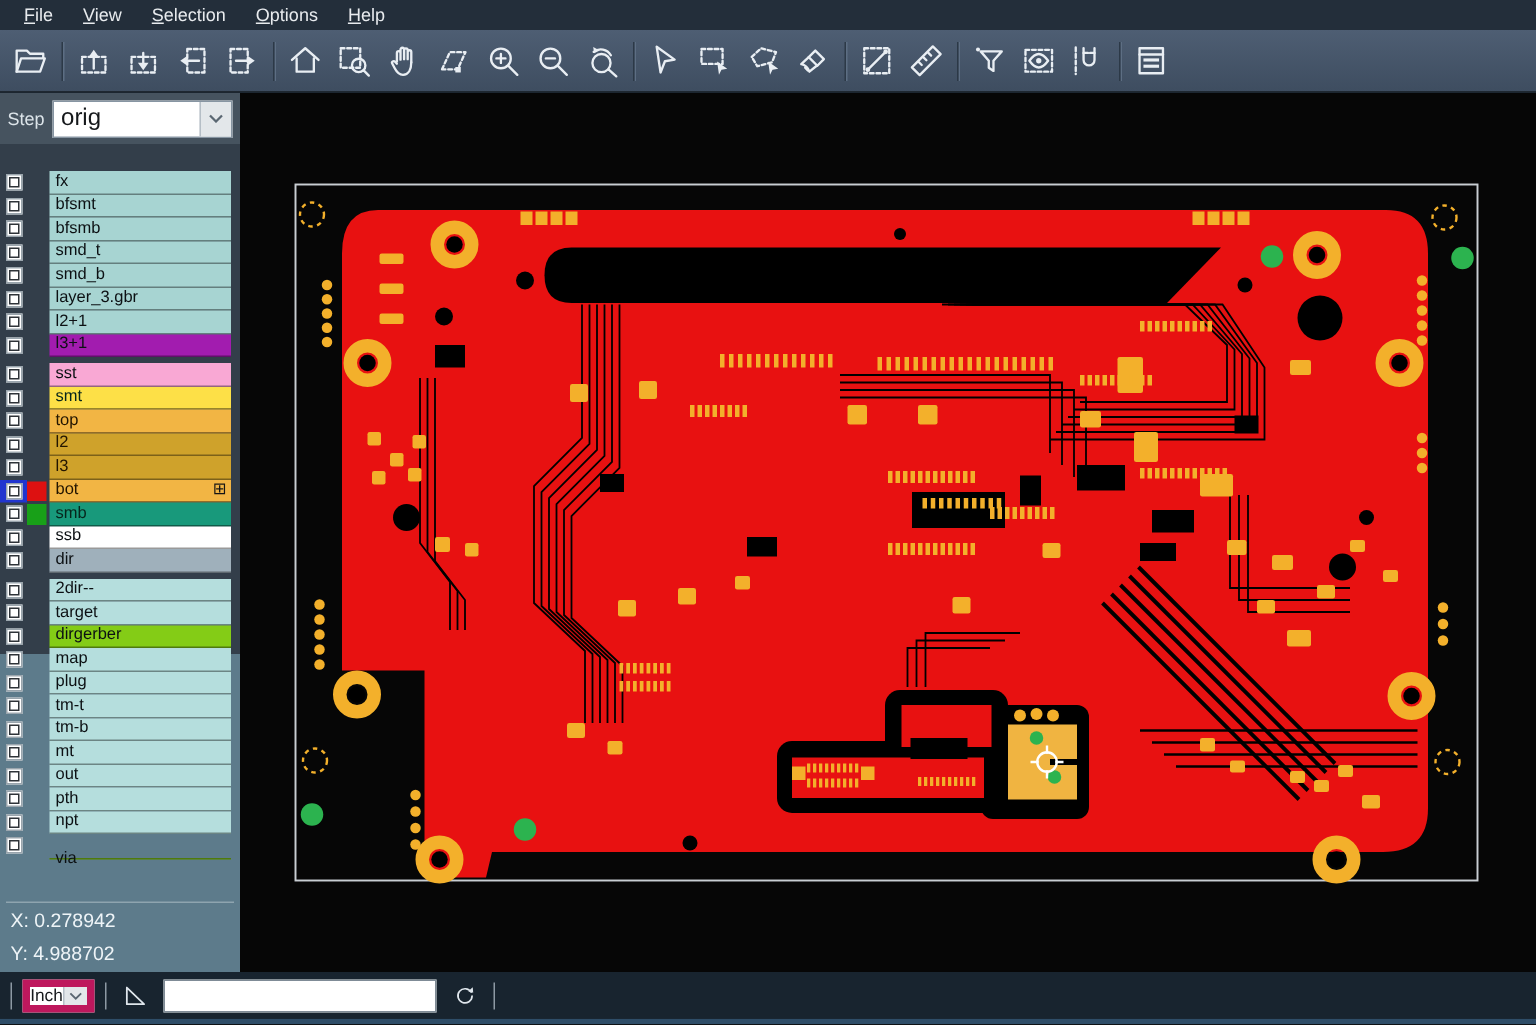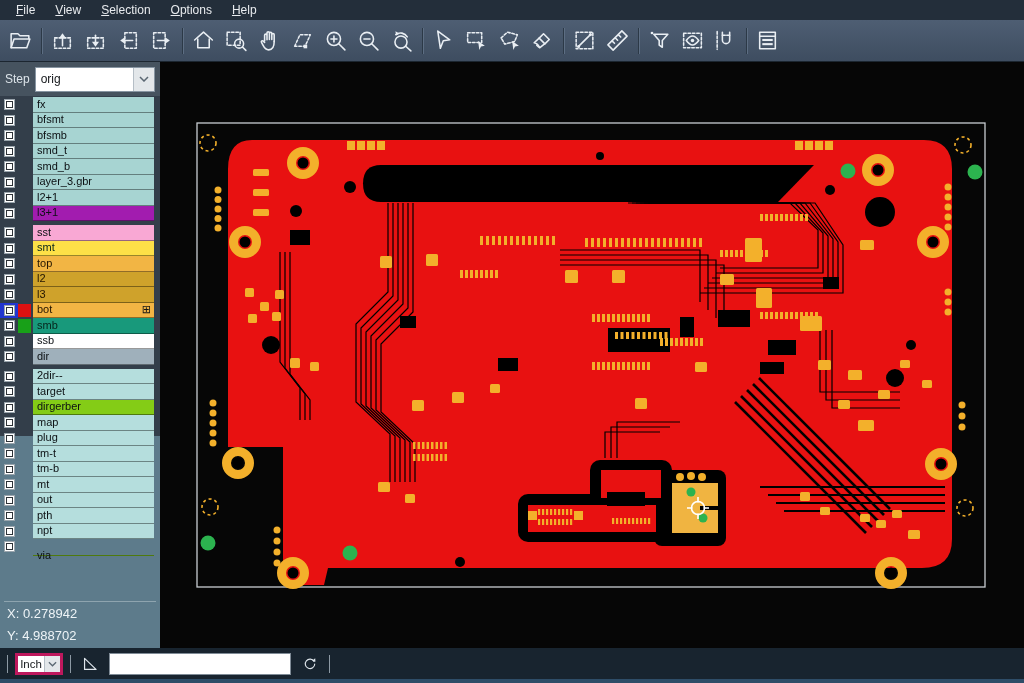--- a/index.html
+++ b/index.html
@@ -16,45 +16,45 @@
            display:flex;align-items:center;padding-left:4px;z-index:5;box-sizing:border-box;}
   .tb-btn{width:33px;height:36px;display:flex;align-items:center;justify-content:center;border-radius:3px;}
   .tb-btn svg{stroke:#e9eef3;fill:none;stroke-width:1.5;stroke-linecap:round;stroke-linejoin:round;}
   .tb-btn svg .f{fill:#e9eef3;stroke:none;}
   .tb-sep{width:1px;height:26px;background:#2c3947;margin:0 4px;box-shadow:1px 0 0 #5d6e83;}
   
   .sidebar{position:absolute;top:62px;left:0;width:160px;height:586px;background:#5d7b8b;z-index:4;}
   .step-row{height:34px;background:#46535f;display:flex;align-items:center;padding:0 5px;gap:5px;box-sizing:border-box;}
   .step-label{color:#dce4e9;font-size:12px;}
   .step-select{flex:1;height:23px;background:#fff;border:1px solid #8795a2;display:flex;align-items:stretch;}
-  .step-value{flex:1;font-size:12px;color:#15181b;display:flex;align-items:center;padding-left:5px;}
+  .step-value{flex:1;font-size:16px;color:#15181b;display:flex;align-items:center;padding-left:5px;}
   .step-chevron{width:20px;background:#e3e7ea;border-left:1px solid #b5bec6;display:flex;align-items:center;justify-content:center;}
   .step-chevron svg{stroke:#5a6772;fill:none;stroke-width:1.5;}
-  .layers{position:absolute;top:34px;left:0;width:160px;height:340px;background:#333e4a;padding-top:1px;box-sizing:border-box;}
+  .layers{position:absolute;top:34px;left:0;width:160px;height:340px;background:#333e4a;padding-top:18px;box-sizing:border-box;}
   .layer-row{height:15.5px;display:flex;align-items:stretch;}
   .lr-check{width:18px;display:flex;align-items:center;justify-content:center;flex:none;}
   .cbx{width:11px;height:11px;background:#fff;border:1px solid #9aa5ad;position:relative;box-sizing:border-box;}
   .cbx::after{content:"";position:absolute;inset:1px;border:1.5px solid #2e3338;}
   .lr-swatch{width:13px;flex:none;margin:1px 1px 1px 0;}
   .lr-label{flex:1;margin:0 6px 0 1px;border-bottom:1px solid rgba(0,0,0,.4);
             font-size:11px;display:flex;align-items:center;padding-left:4px;line-height:1;}
   .lr-grid{margin-left:auto;padding-right:3px;font-size:11px;color:#151515;}
   .group-gap{height:4px;}
   .coords-sep{position:absolute;top:539px;left:4px;width:152px;height:1px;background:#8ea4af;}
   .coord{position:absolute;left:7px;color:#eef4f7;font-size:13px;}
   .coord.x{top:544px;} .coord.y{top:566px;}
   
   .viewport{position:absolute;left:160px;top:62px;width:864px;height:586px;background:#060606;}
   .viewport svg{display:block;width:864px;height:586px;}
   
   .bottombar{position:absolute;left:0;right:0;bottom:4px;height:31px;background:#18242f;
              display:flex;align-items:center;padding-left:7px;gap:7px;z-index:5;}
   .bottomstrip{position:absolute;left:0;right:0;bottom:0;height:4px;background:#2e4d68;}
   .bb-sep{width:1px;height:18px;background:#8d99a4;}
-  .unit-select{width:48px;height:22px;background:#fff;border:3px solid #be185d;display:flex;align-items:stretch;box-sizing:border-box;justify-content:flex-end;}
+  .unit-select{width:48px;height:22px;background:#fff;border:5px solid #be185d;display:flex;align-items:stretch;box-sizing:border-box;justify-content:flex-end;}
   .unit-value{flex:1;font-size:11.5px;color:#15181b;display:flex;align-items:center;justify-content:center;}
   .unit-chevron{width:15px;background:#e3e7ea;border-left:1px solid #b5bec6;display:flex;align-items:center;justify-content:center;}
   .unit-chevron svg{stroke:#5a6772;fill:none;stroke-width:1.4;}
   .bb-icon{width:24px;height:24px;display:flex;align-items:center;justify-content:center;}
   .bb-icon svg{stroke:#dfe6ec;fill:none;stroke-width:1.5;stroke-linecap:round;stroke-linejoin:round;}
   .bb-icon svg .f{fill:#dfe6ec;stroke:none;}
   .bb-input{width:182px;height:22px;background:#fff;border:1px solid #7f8b96;font-family:"Liberation Sans",sans-serif;
             font-size:12px;padding:0 4px;box-sizing:border-box;outline:none;}
 </style>
 </head>

